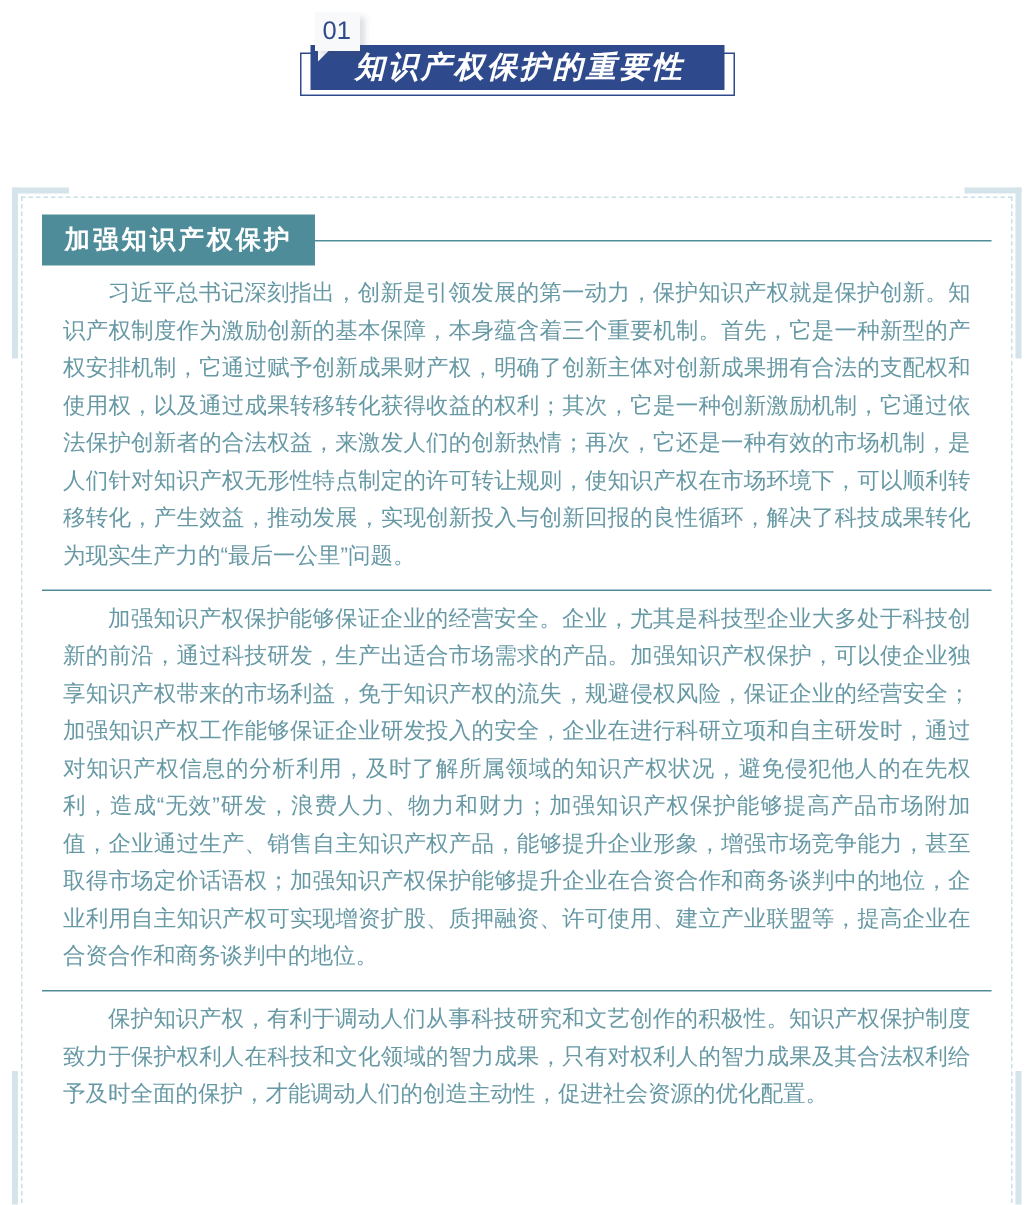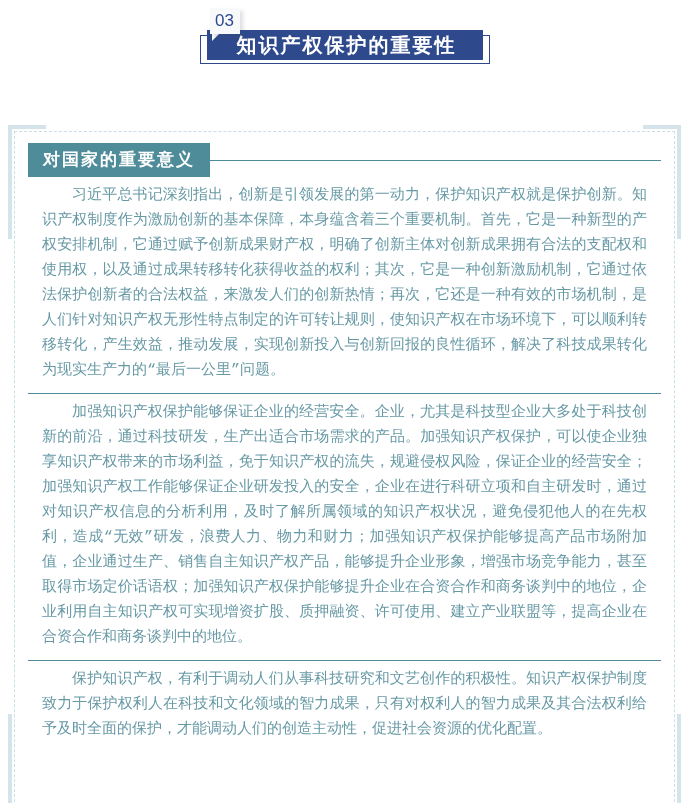--- a/index.html
+++ b/index.html
@@ -16,21 +16,21 @@
 
   .title-outline {
     position: absolute; left: -7px; right: -7px; top: 5px; bottom: -4px;
     border: 1px solid #2e4a8c; z-index: 0;
   }
   .title-box {
     position: relative; z-index: 1;
     background: #2e4a8c; color: #ffffff;
     height: 30px; line-height: 30px;
     padding: 0 26px 0 30px;
-    font-size: 20px; font-weight: bold; letter-spacing: 2px;
+    font-size: 20px; font-weight: bold; letter-spacing: 2px; font-style: italic;
   }
   .title-notch {
     position: absolute; left: 5px; top: 0; z-index: 2;
     width: 0; height: 0;
     border-top: 11px solid #ffffff;
     border-right: 11px solid transparent;
   }
   .num-badge {
     position: absolute; left: 3px; top: -22px; z-index: 3;
     background: #f7f9fb; color: #2e4a8c;
@@ -70,48 +70,47 @@
     flex: 0 0 auto;
   }
   .sec-rule { flex: 1 1 auto; height: 1px; background: #4e8c99; }
 
   .sec-body {
     margin: 6px 14px 10px;
     color: #6799a5;
     font-size: 15px; line-height: 25px;
     text-align: justify;
     text-indent: 2em;
-    font-family: Liberation Mono, monospace;
   }
 </style>
 </head>
 <body>
 
 <header class="page-header">
   <div class="title-wrap">
-    <div class="num-badge">03</div>
+    <div class="num-badge">01</div>
     <div class="title-outline"></div>
     <div class="title-box">
       <span class="title-notch"></span>
       <span>知识产权保护的重要性</span>
     </div>
   </div>
 </header>
 
 <div class="panel">
   <div class="corner tl"></div>
   <div class="corner tr"></div>
   <div class="corner bl"></div>
   <div class="corner br"></div>
 
   <div class="panel-content">
 
     <section>
       <div class="sec-head">
-        <div class="sec-title">对国家的重要意义</div>
+        <div class="sec-title">加强知识产权保护</div>
         <div class="sec-rule"></div>
       </div>
       <p class="sec-body">习近平总书记深刻指出，创新是引领发展的第一动力，保护知识产权就是保护创新。知识产权制度作为激励创新的基本保障，本身蕴含着三个重要机制。首先，它是一种新型的产权安排机制，它通过赋予创新成果财产权，明确了创新主体对创新成果拥有合法的支配权和使用权，以及通过成果转移转化获得收益的权利；其次，它是一种创新激励机制，它通过依法保护创新者的合法权益，来激发人们的创新热情；再次，它还是一种有效的市场机制，是人们针对知识产权无形性特点制定的许可转让规则，使知识产权在市场环境下，可以顺利转移转化，产生效益，推动发展，实现创新投入与创新回报的良性循环，解决了科技成果转化为现实生产力的“最后一公里”问题。</p>
     </section>
 
     <section>
       <div class="sec-head">
         <div class="sec-rule"></div>
       </div>
       <p class="sec-body">加强知识产权保护能够保证企业的经营安全。企业，尤其是科技型企业大多处于科技创新的前沿，通过科技研发，生产出适合市场需求的产品。加强知识产权保护，可以使企业独享知识产权带来的市场利益，免于知识产权的流失，规避侵权风险，保证企业的经营安全；加强知识产权工作能够保证企业研发投入的安全，企业在进行科研立项和自主研发时，通过对知识产权信息的分析利用，及时了解所属领域的知识产权状况，避免侵犯他人的在先权利，造成“无效”研发，浪费人力、物力和财力；加强知识产权保护能够提高产品市场附加值，企业通过生产、销售自主知识产权产品，能够提升企业形象，增强市场竞争能力，甚至取得市场定价话语权；加强知识产权保护能够提升企业在合资合作和商务谈判中的地位，企业利用自主知识产权可实现增资扩股、质押融资、许可使用、建立产业联盟等，提高企业在合资合作和商务谈判中的地位。</p>

